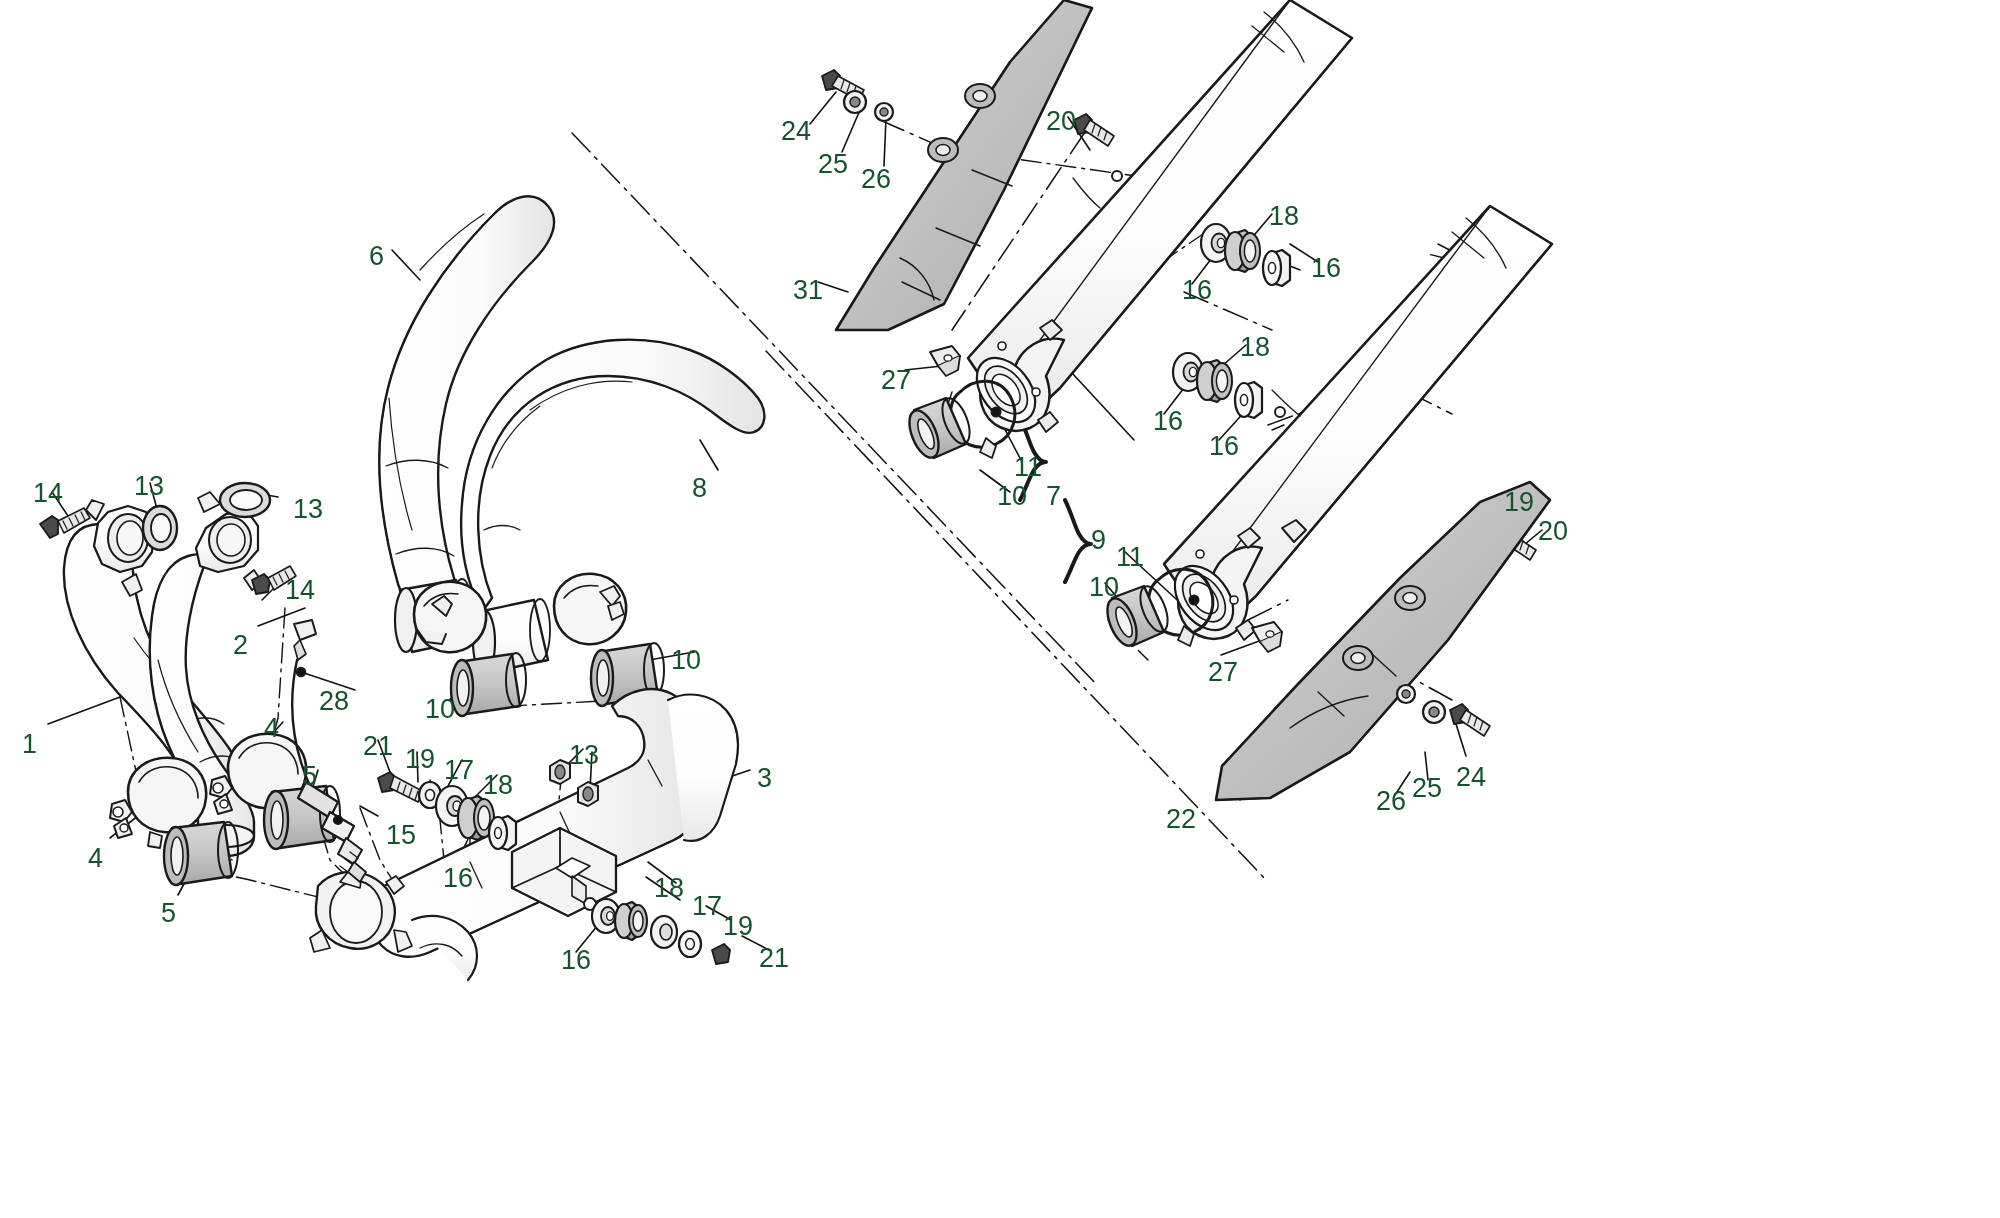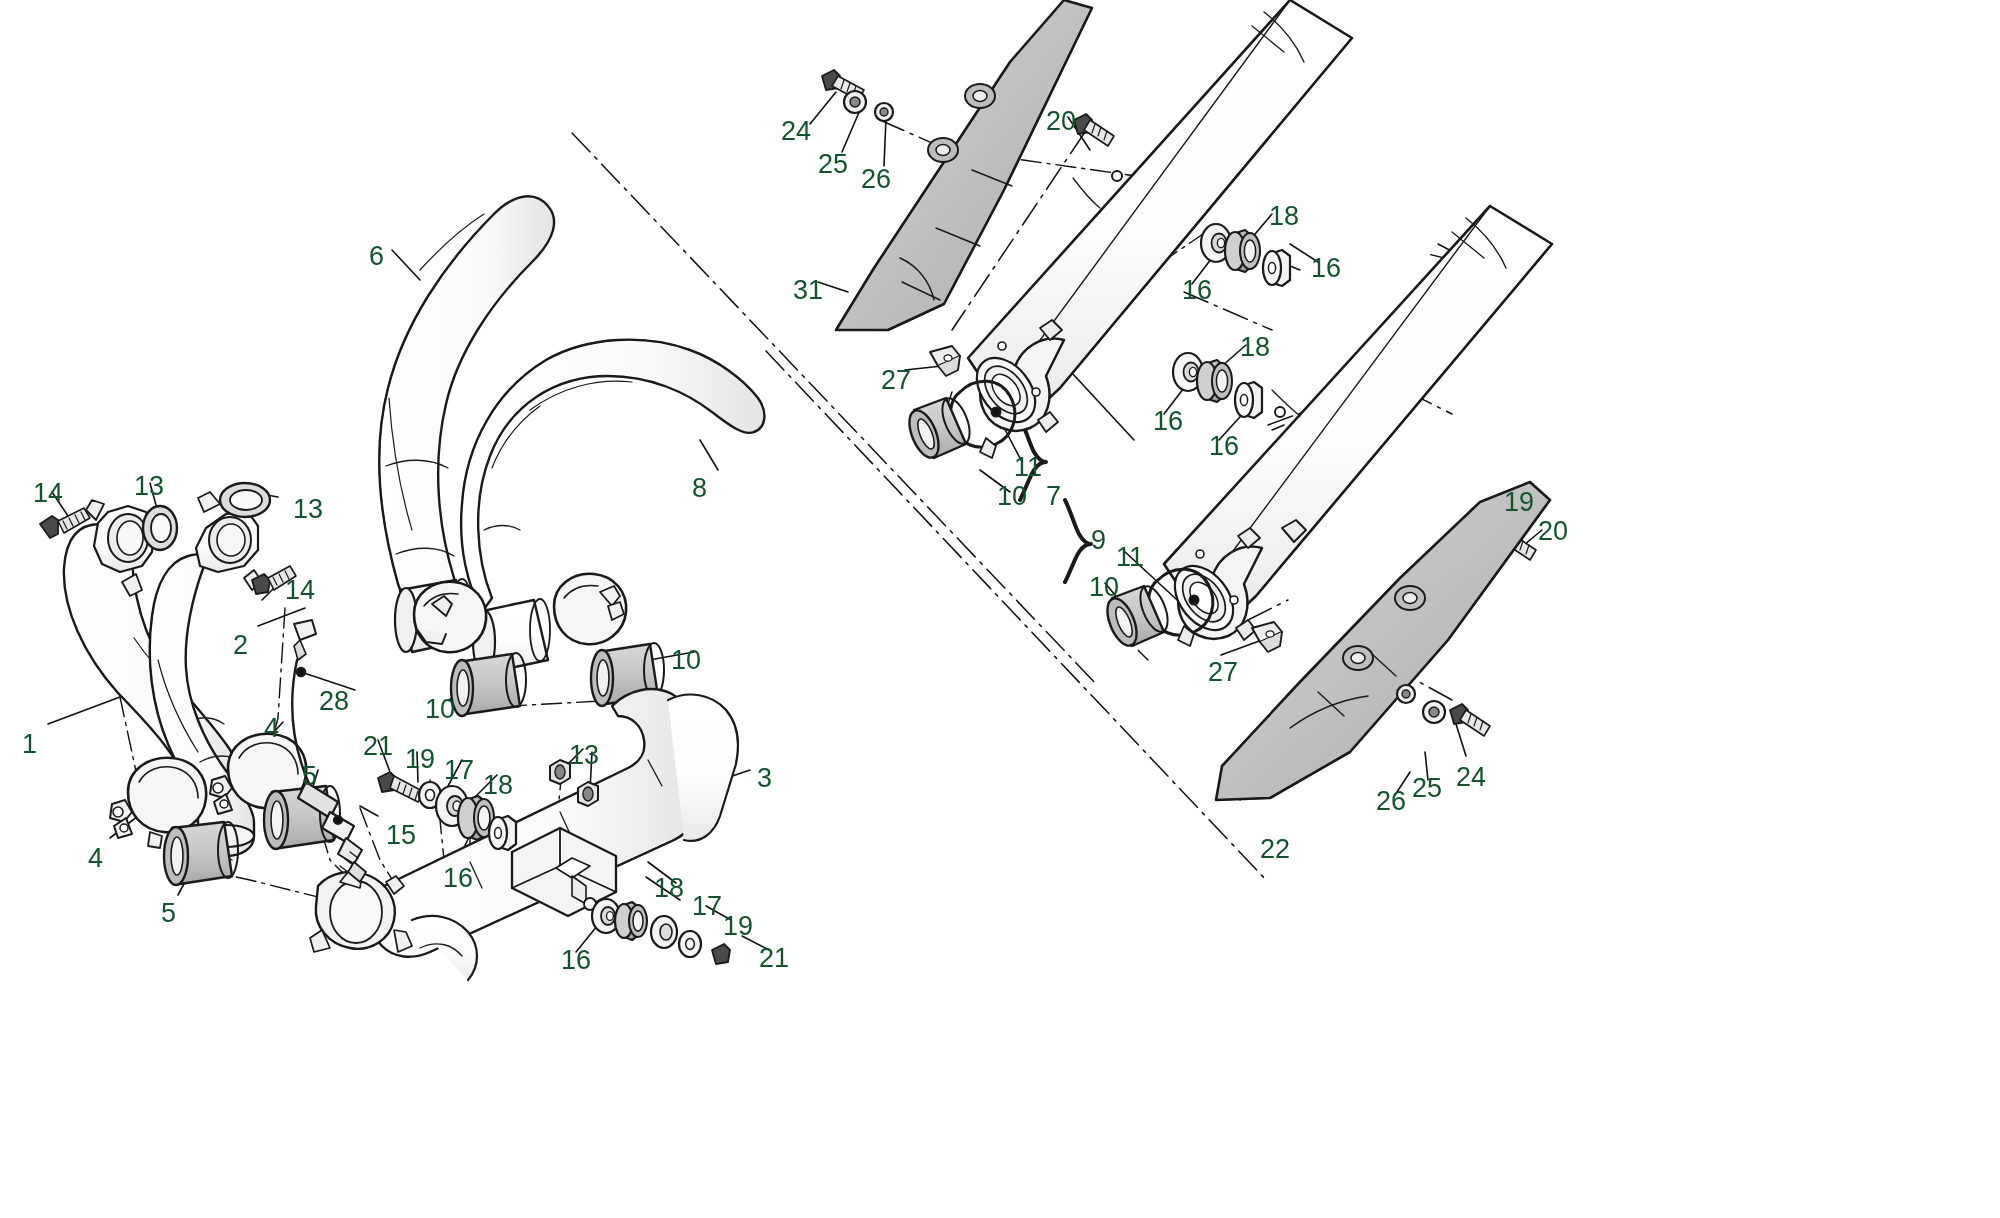--- a/index.html
+++ b/index.html
@@ -587,21 +587,21 @@
 <div class="callout" style="left:654px;top:875px;">18</div>
 <div class="callout" style="left:1269px;top:203px;">18</div>
 <div class="callout" style="left:1240px;top:334px;">18</div>
 <div class="callout" style="left:405px;top:746px;">19</div>
 <div class="callout" style="left:723px;top:913px;">19</div>
 <div class="callout" style="left:1504px;top:489px;">19</div>
 <div class="callout" style="left:1046px;top:108px;">20</div>
 <div class="callout" style="left:1538px;top:518px;">20</div>
 <div class="callout" style="left:363px;top:733px;">21</div>
 <div class="callout" style="left:759px;top:945px;">21</div>
-<div class="callout" style="left:1260px;top:806px;margin-top:30px;">22</div>
+<div class="callout" style="left:1166px;top:806px;">22</div>
 <div class="callout" style="left:793px;top:277px;">31</div>
 <div class="callout" style="left:781px;top:118px;">24</div>
 <div class="callout" style="left:1456px;top:764px;">24</div>
 <div class="callout" style="left:818px;top:151px;">25</div>
 <div class="callout" style="left:1412px;top:775px;">25</div>
 <div class="callout" style="left:861px;top:166px;">26</div>
 <div class="callout" style="left:1376px;top:788px;">26</div>
 <div class="callout" style="left:881px;top:367px;">27</div>
 <div class="callout" style="left:1208px;top:659px;">27</div>
 <div class="callout" style="left:319px;top:688px;">28</div>

